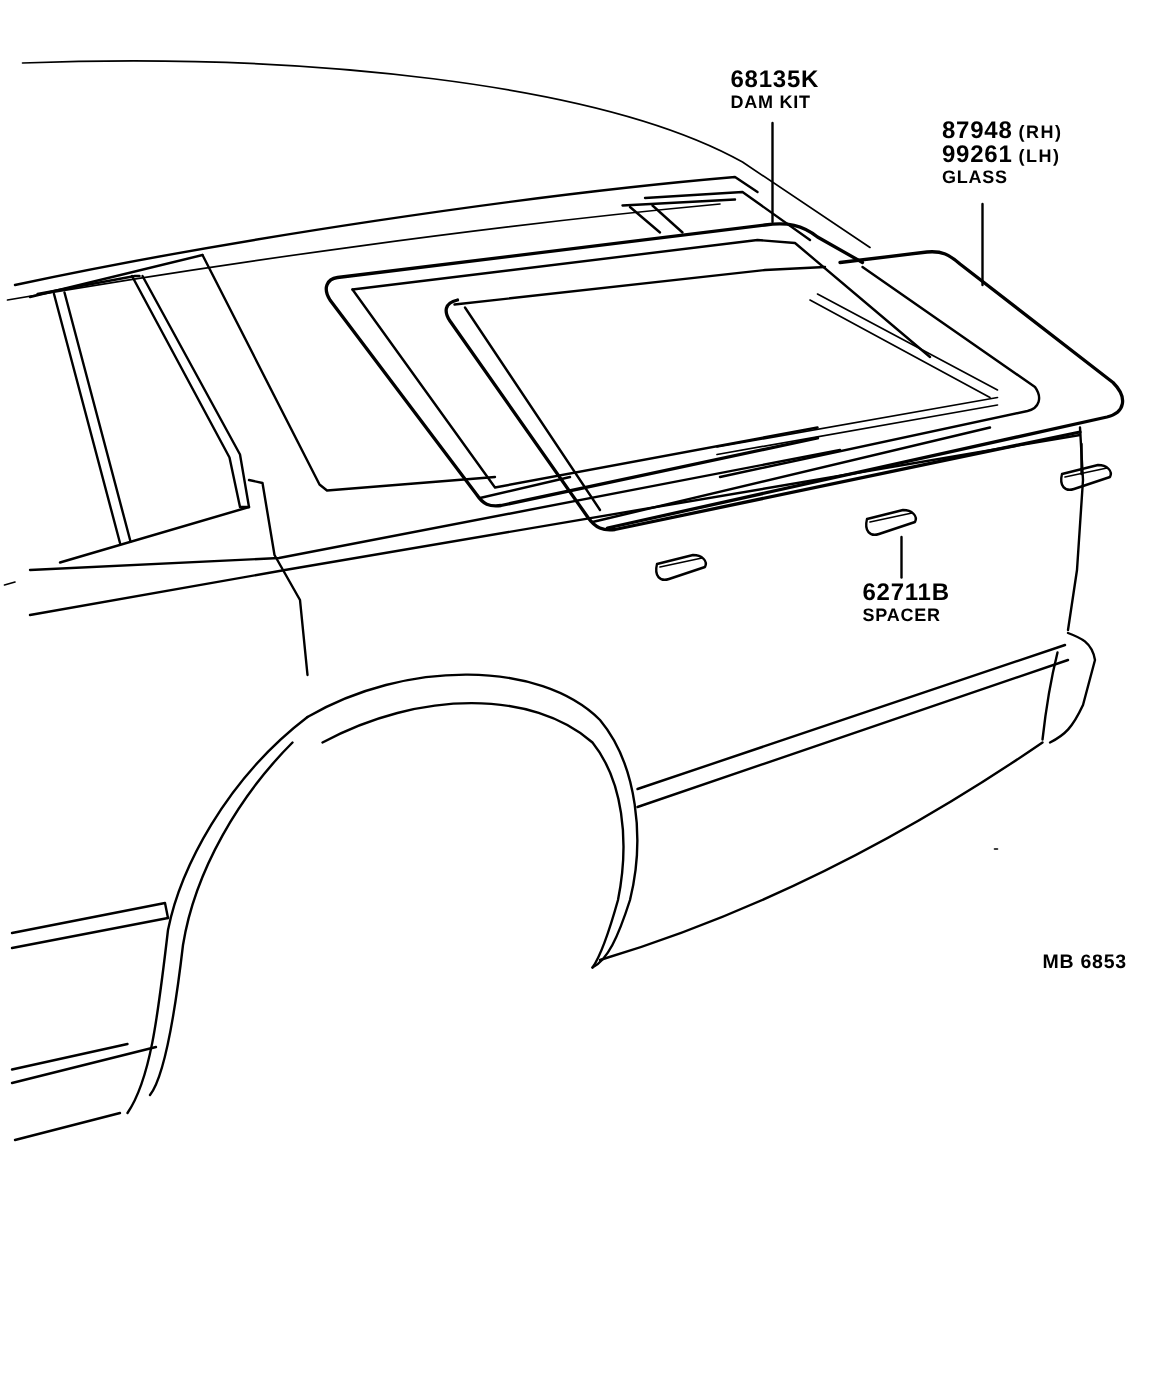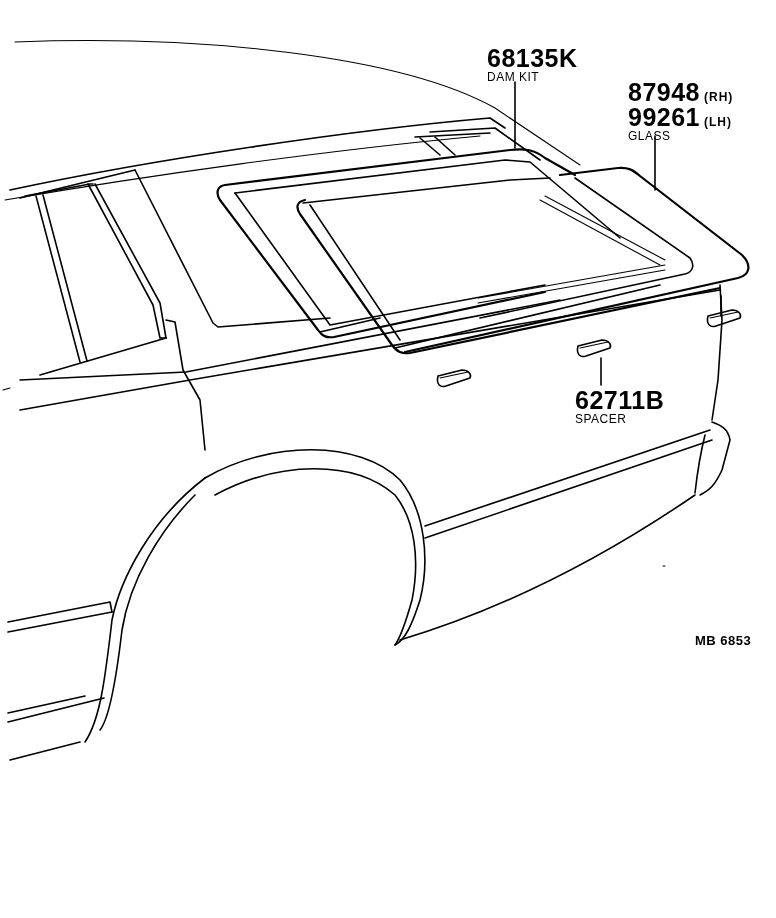--- a/index.html
+++ b/index.html
@@ -2,22 +2,22 @@
 <html><head>
 <meta charset="utf-8">
 <style>
   html, body { margin: 0; padding: 0; background: #ffffff; }
   body { width: 776px; height: 918px; position: relative; overflow: hidden; font-family: "Liberation Sans", sans-serif; }
   #diagram { position: absolute; left: 0; top: 0; width: 776px; height: 918px; }
   .ln { fill: none; stroke: #000; stroke-width: 1.6; stroke-linecap: round; stroke-linejoin: round; }
   .ln-thin { fill: none; stroke: #000; stroke-width: 1.1; stroke-linecap: round; stroke-linejoin: round; }
   .ln-heavy { fill: none; stroke: #000; stroke-width: 2.2; stroke-linecap: round; stroke-linejoin: round; }
   .label { position: absolute; color: #000; line-height: 1; white-space: nowrap; }
-  .pn { font-size: 25px; font-weight: bold; letter-spacing: 0.5px; }
-  .desc { font-size: 12px; font-weight: normal; letter-spacing: 0.5px; }
+  .pn { font-size: 16px; font-weight: bold; letter-spacing: 0.5px; }
+  .desc { font-size: 12px; font-weight: bold; letter-spacing: 0.5px; }
   .side { font-size: 12px; font-weight: bold; margin-left: 4px; letter-spacing: 1px; text-align: right; }
   .code { font-size: 13px; font-weight: bold; letter-spacing: 0.5px; }
 </style>
 </head>
 <body>
 
 <svg id="diagram" viewBox="0 0 776 918" xmlns="http://www.w3.org/2000/svg">
 
   <g>
     <path class="ln-thin" d="M15 42 C 200 35, 400 55, 495 108 L 580 165"></path>

